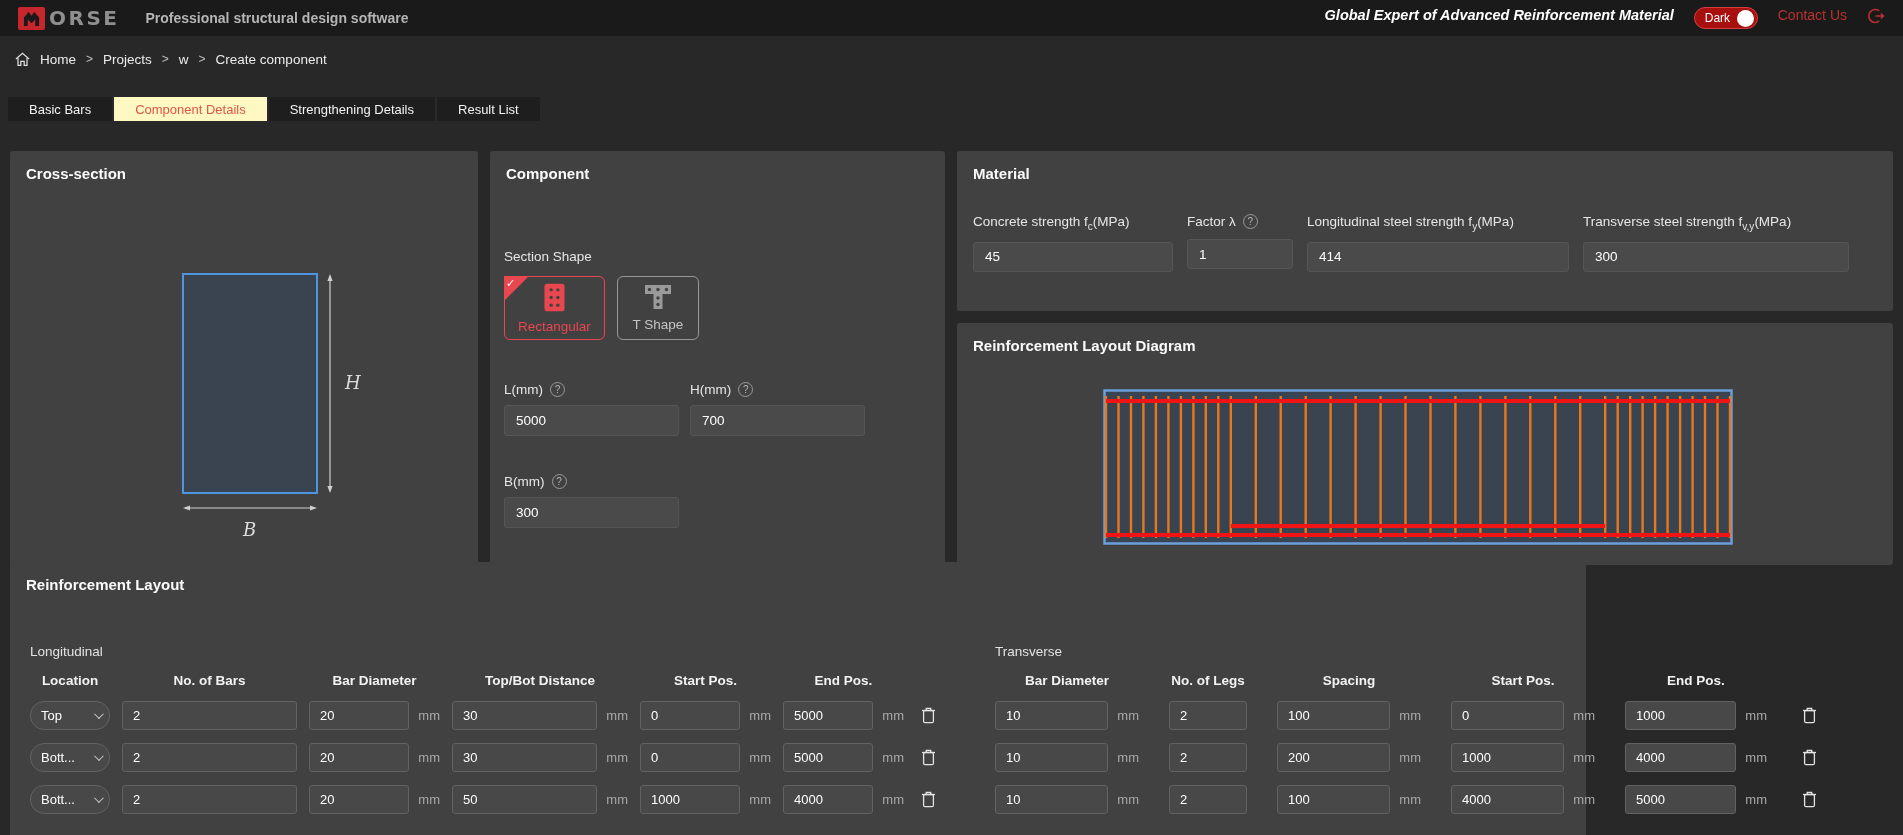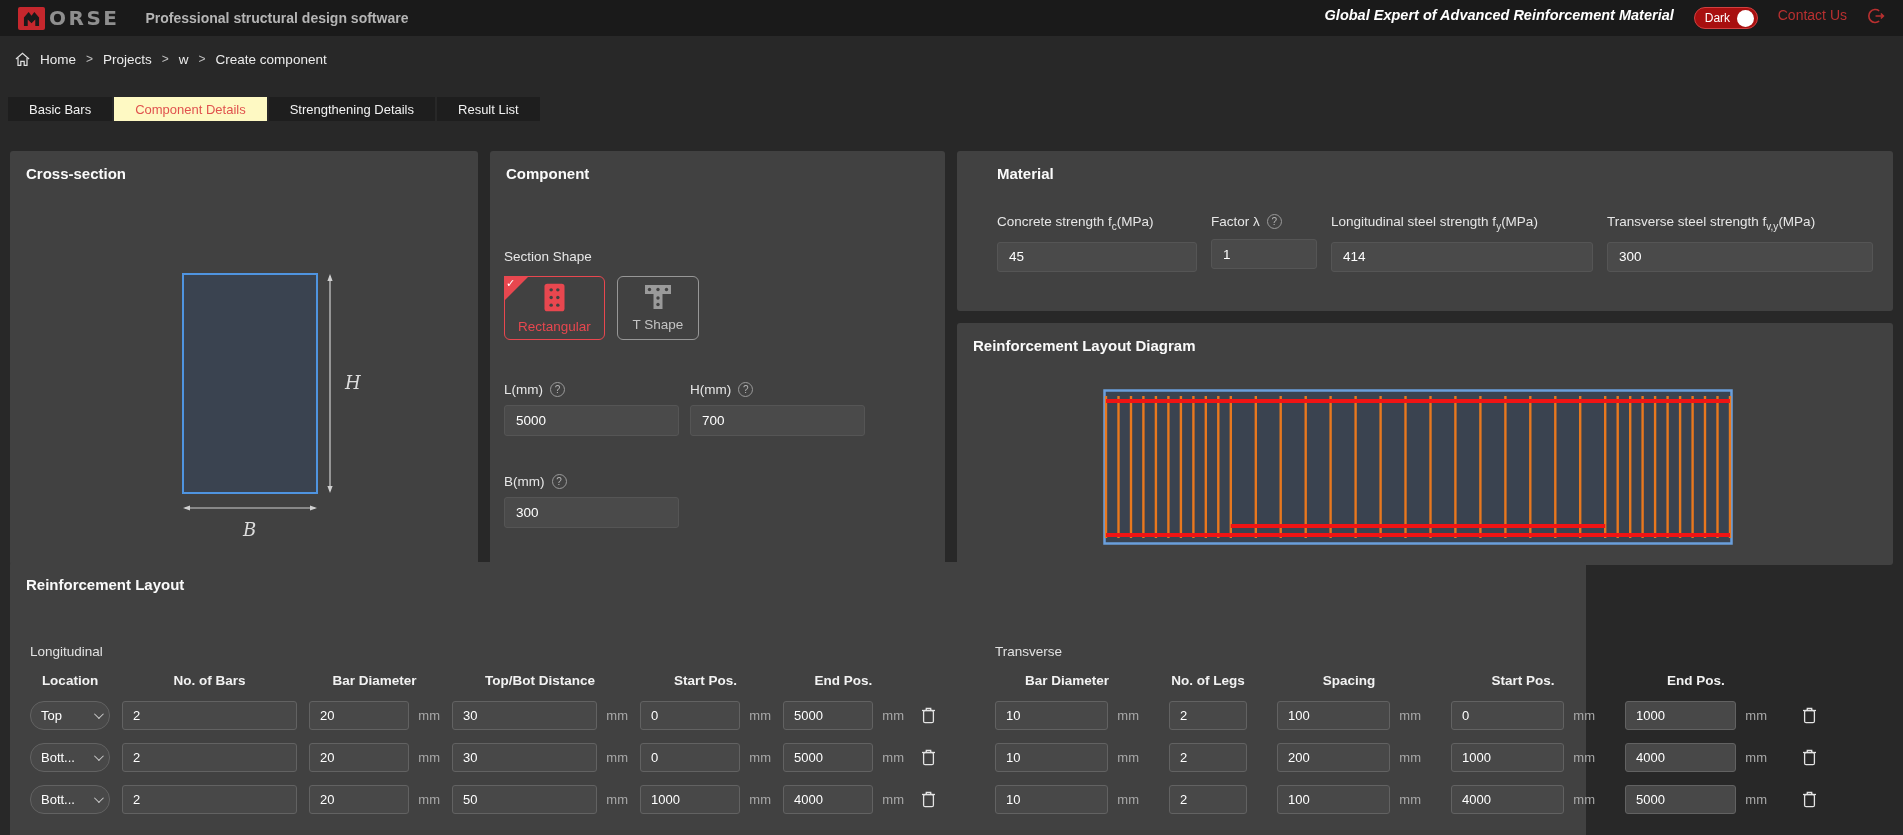--- a/index.html
+++ b/index.html
@@ -36,21 +36,21 @@
   .crumb-sep { color:#c0c0c0; font-size:12px; }
   
   .tabs { position:absolute; left:8px; top:97px; display:flex; gap:2px; }
   .tab { height:24px; padding:0 21px; display:flex; align-items:center; background:#1e1e1e; color:#f2f2f2; font-size:13px; cursor:pointer; }
   .tab.active { background:#fef9c3; color:#e0524e; }
   
   .panel { position:absolute; background:#414141; border-radius:3px;margin-top:20px; }
   .panel-title { font-size:15px; font-weight:bold; color:#fafafa; padding:14px 16px 0 16px; }
   #panel-cross   { left:10px;  top:131px; width:468px; height:414px; }
   #panel-dim     { left:490px; top:131px; width:455px; height:414px; }
-  #panel-mat     { left:957px; top:131px; width:936px; height:160px;padding-left:24px; }
+  #panel-mat     { left:957px; top:131px; width:936px; height:160px; }
   #panel-diagram { left:957px; top:303px; width:936px; height:242px; }
   #panel-layout  { left:10px;  top:542px; width:1576px; height:278px; }
   
   .section-shape-label { margin:67px 0 0 14px; font-size:13.5px; color:#e6e6e6; }
   .shape-row { display:flex; gap:12px; margin:12px 0 0 14px; }
   .shape-card { position:relative; height:64px; min-width:82px; padding:0 13px; border:1px solid #979797; border-radius:6px;
     display:flex; flex-direction:column; align-items:center; justify-content:center; gap:7px;
     color:#9d9d9d; font-size:13.5px; cursor:pointer; }
   .shape-card .shape-label { color:#c4c4c4; }
   .shape-card.selected { border-color:#e8474f; color:#e8474f; }

